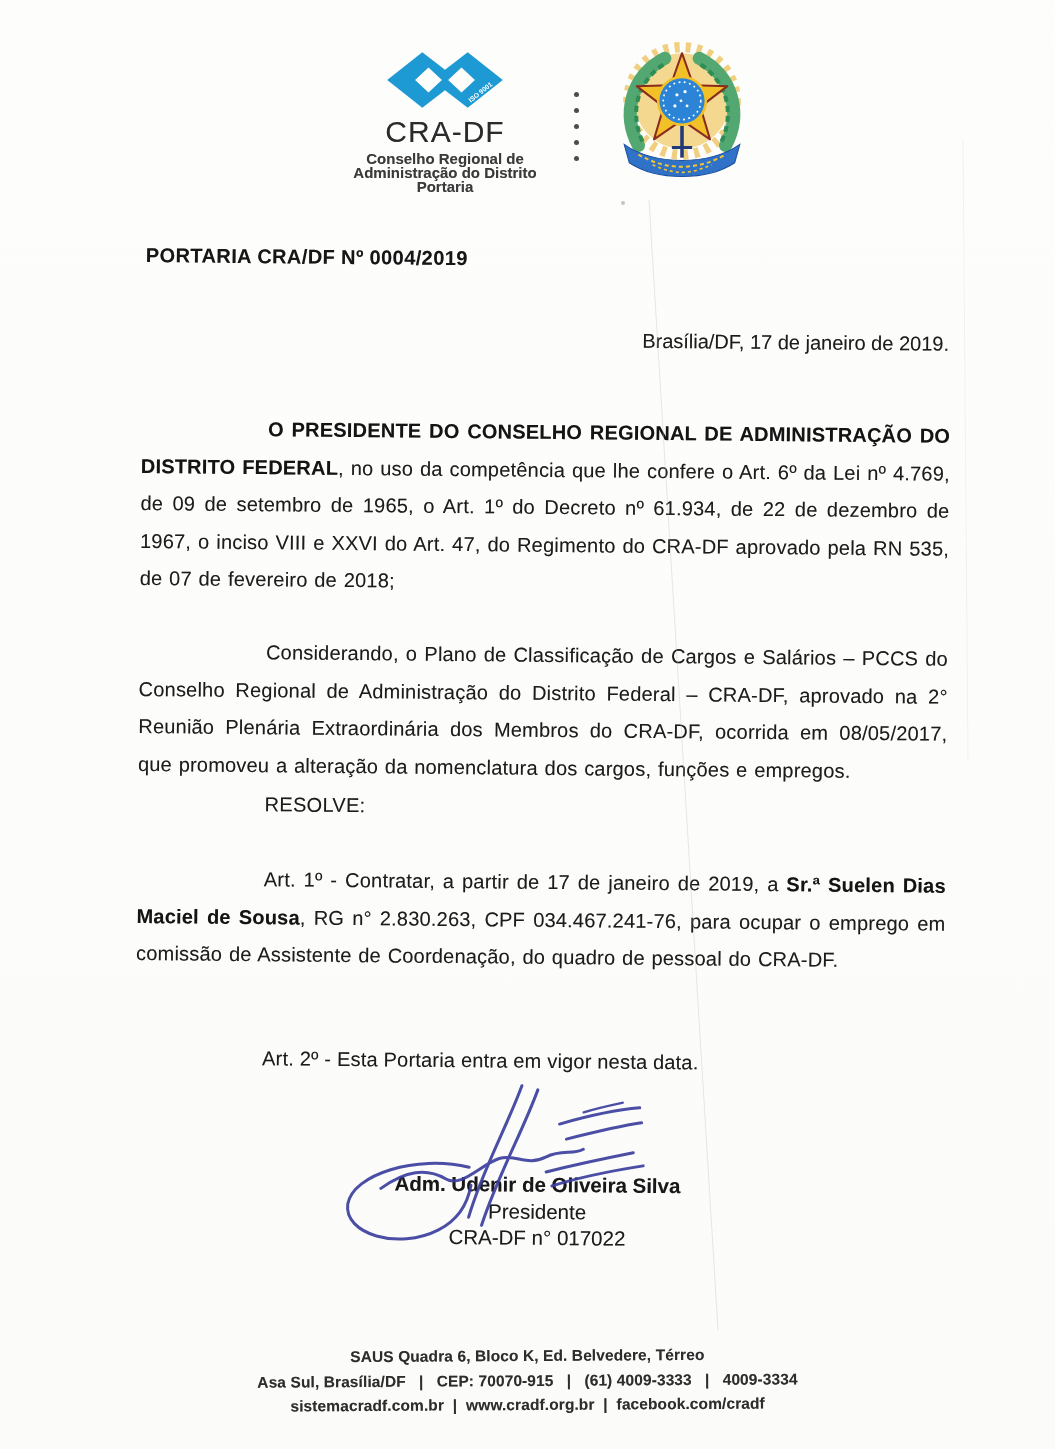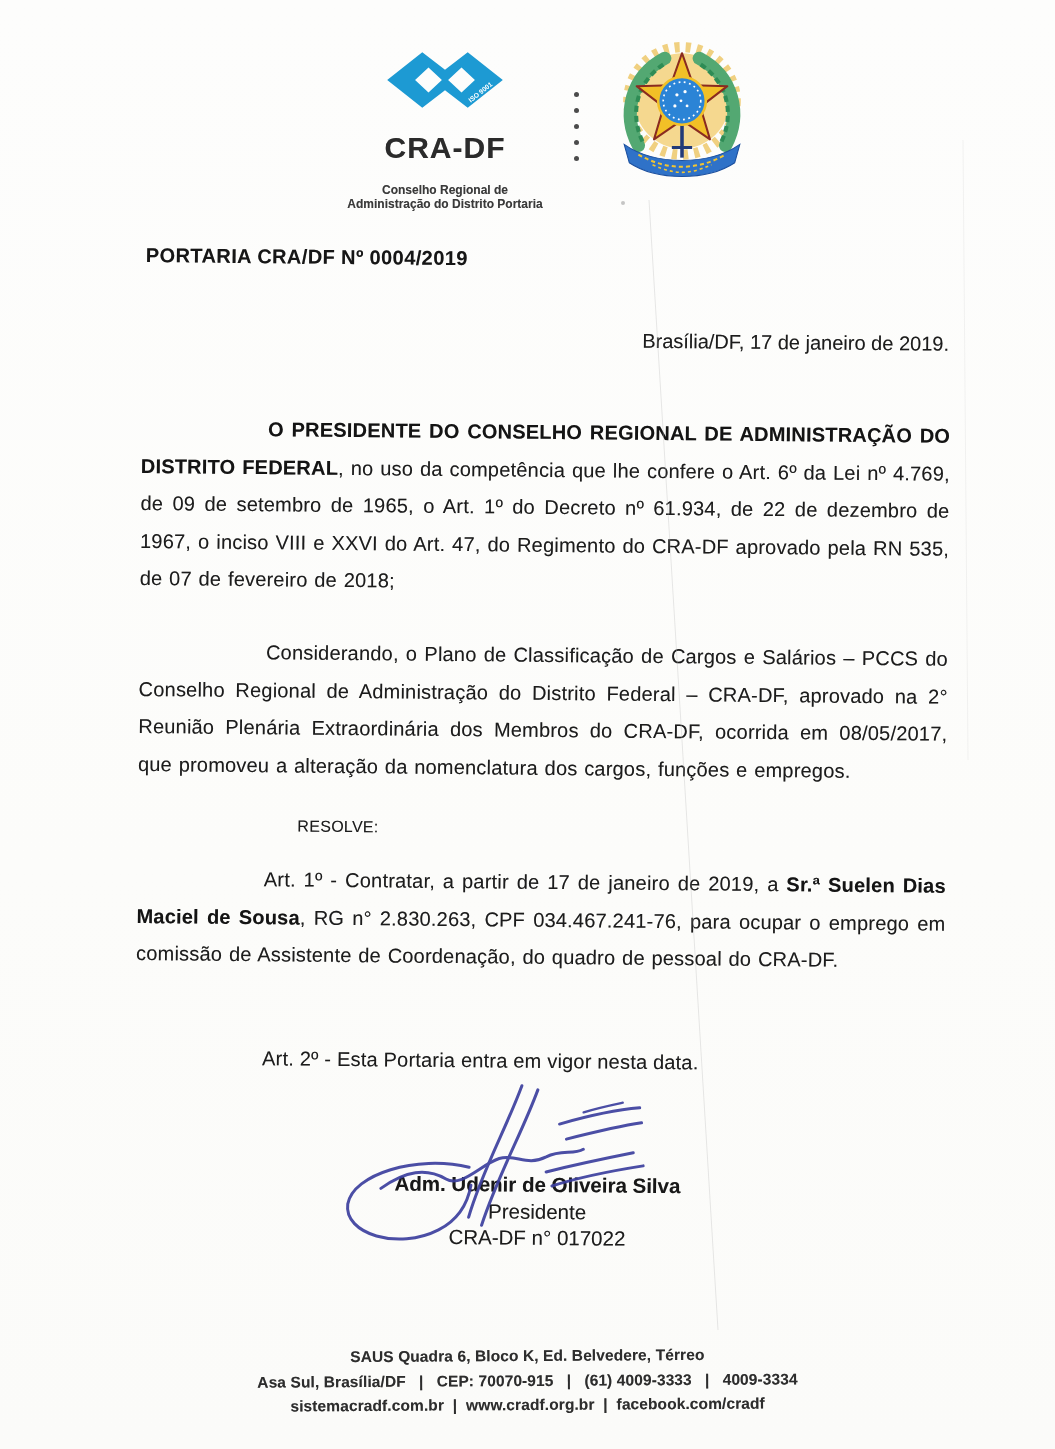--- a/index.html
+++ b/index.html
@@ -5,35 +5,35 @@
   html,body{margin:0;padding:0;background:#ffffff;}
   .page{
     position:relative;width:1055px;height:1449px;overflow:hidden;
     background:linear-gradient(180deg,#fdfdfc 0%,#fcfcfa 60%,#fbfbf9 100%);
     font-family:"Liberation Sans",sans-serif;color:#1c1c1c;
   }
   .txt{text-shadow:0 0 .5px rgba(45,45,45,.38);}
   
   .logo-group{position:absolute;left:340px;top:48px;width:210px;text-align:center;}
   .logo-svg{display:block;margin:0 auto;}
-  .org-acronym{font-size:30px;font-weight:bold;letter-spacing:1px;color:#2b2b2b;margin-top:19px;}
-  .org-sub{font-size:12px;font-weight:bold;line-height:14px;color:#3a3a3a;margin-top:18px;text-align:center;}
+  .org-acronym{font-size:30px;font-weight:normal;letter-spacing:1px;color:#2b2b2b;margin-top:3px;}
+  .org-sub{font-size:15px;font-weight:bold;line-height:14px;color:#3a3a3a;margin-top:3px;text-align:center;}
   .dots-col{position:absolute;left:574px;top:92px;}
   .dots-col .dot{width:5px;height:5px;border-radius:50%;background:#4c4c4c;margin-bottom:11px;}
   .coat{position:absolute;left:616px;top:40px;}
   
   .tilt{position:absolute;left:0;top:0;width:1055px;height:1449px;
         transform:rotate(0.55deg);transform-origin:140px 240px;}
   .doc-title{position:absolute;left:146px;top:244px;font-size:20px;font-weight:bold;letter-spacing:.4px;color:#161616;}
   .date-line{position:absolute;left:143px;top:325px;width:807px;text-align:right;font-size:20px;}
   .para{position:absolute;left:143px;width:809px;font-size:20px;line-height:37.6px;
         text-align:justify;letter-spacing:.2px;word-spacing:1px;}
   .indent{text-indent:127px;}
   .p1{top:410px;} .p2{top:633px;}
-  .resolve{position:absolute;left:270px;top:816px;font-size:16px;letter-spacing:.3px;margin-left:33px;}
+  .resolve{position:absolute;left:270px;top:792px;font-size:20px;letter-spacing:.3px;}
   .art1{top:860px;} 
   .art2{position:absolute;left:270px;top:1046px;font-size:20px;letter-spacing:.2px;}
   .b{font-weight:bold;color:#141414;}
   
   .sig-block{position:absolute;left:143px;top:1168px;width:807px;text-align:center;line-height:26.5px;font-size:20.5px;}
   .sig-name{font-weight:bold;color:#181818;}
   .sig-svg{position:absolute;left:330px;top:1072px;pointer-events:none;}
   
   .footer{position:absolute;left:0;top:1344px;width:1055px;text-align:center;
           font-size:15.5px;font-weight:bold;line-height:24.5px;color:#2d2d2d;

